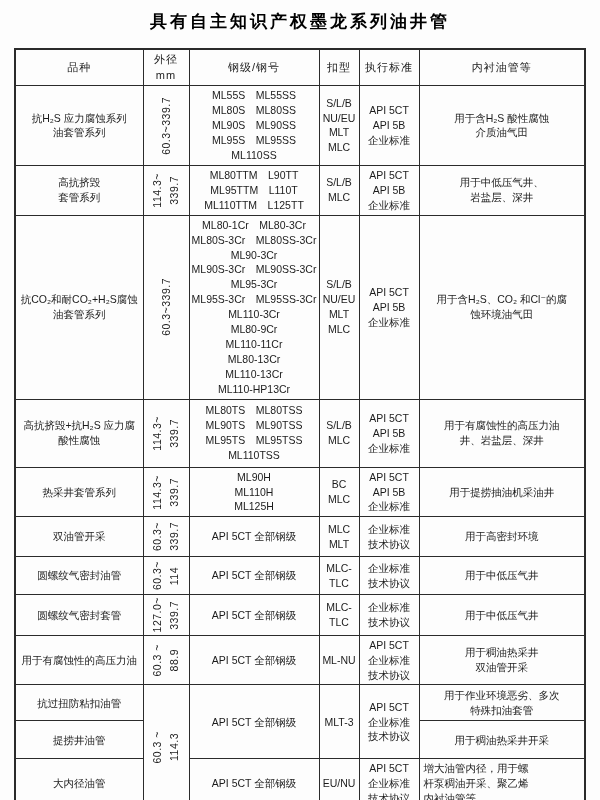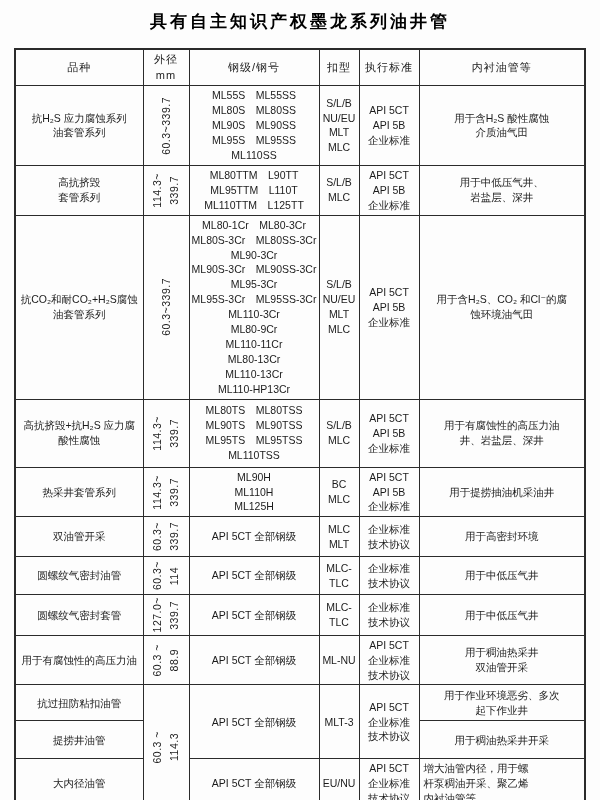--- a/index.html
+++ b/index.html
@@ -224,21 +224,21 @@
 
     <tr style="height:36px">
       <td>抗过扭防粘扣油管</td>
       <td rowspan="3"><div class="od-wrap"><span class="od-line">60.3 ~</span><span class="od-line">114.3</span></div></td>
       <td rowspan="2">API 5CT 全部钢级</td>
       <td rowspan="2">MLT-3</td>
       <td rowspan="2">API 5CT
 企业标准
 技术协议</td>
       <td>用于作业环境恶劣、多次
-起下作业井</td>
+特殊扣油套管</td>
     </tr>
 
     <tr style="height:38px">
       <td>提捞井油管</td>
       <td>用于稠油热采井开采</td>
     </tr>
 
     <tr style="height:48px">
       <td>大内径油管</td>
       <td>API 5CT 全部钢级</td>

